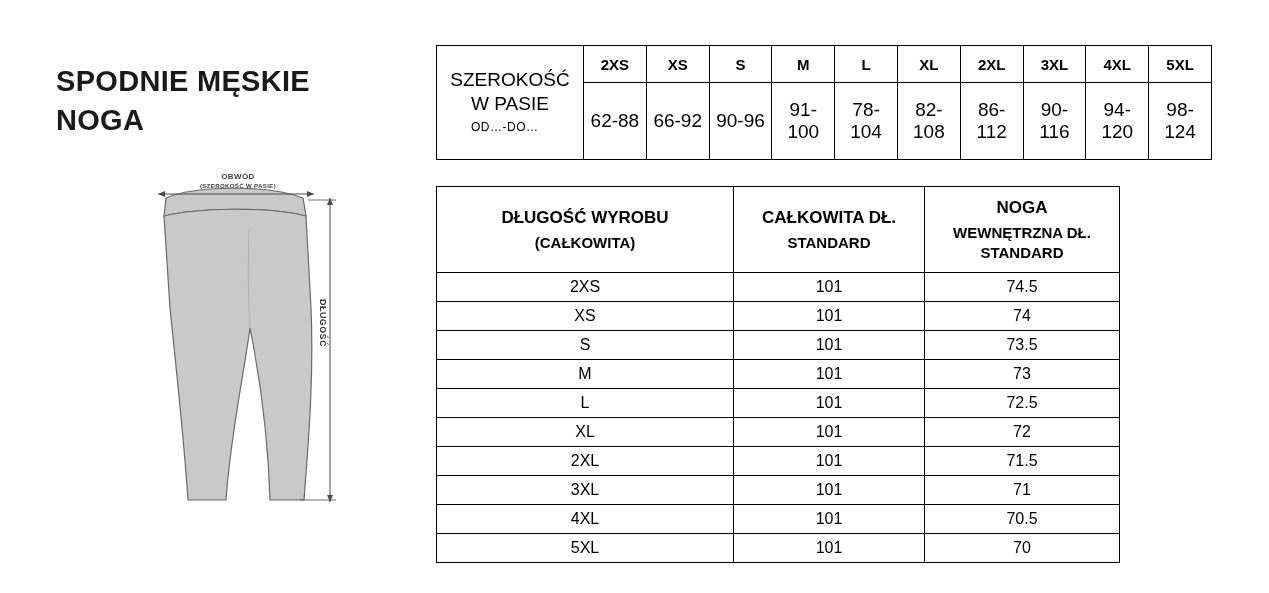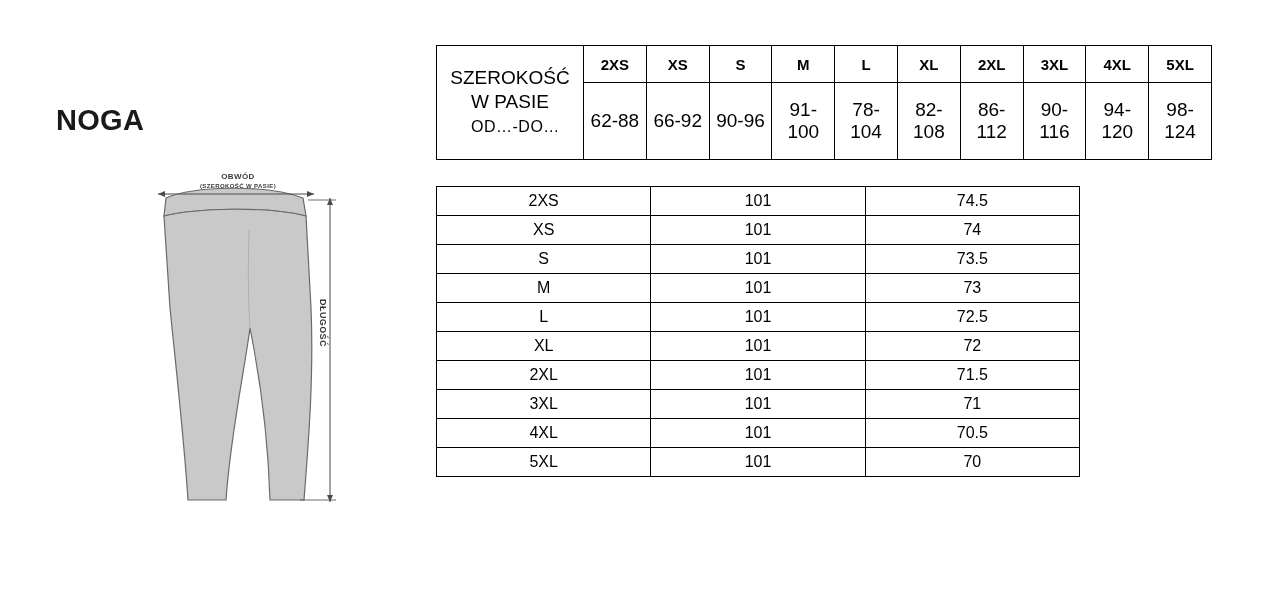--- a/index.html
+++ b/index.html
@@ -93,21 +93,21 @@
     top: 45px;
     width: 776px;
   }
   #waist-table td.head-label {
     font-size: 19px;
     line-height: 1.25;
     padding: 6px 4px 8px 4px;
   }
   #waist-table td.head-label .sub {
     display: block;
-    font-size: 16px;
+    font-size: 12px;
     letter-spacing: 0.5px;
     text-align: left;
     padding-left: 30px;
     margin-top: 4px;
   }
   #waist-table td.size-head {
     font-size: 15px;
     font-weight: bold;
     height: 32px;
   }
@@ -138,21 +138,21 @@
     font-size: 16px;
     height: 24px;
   }
 </style>
 </head>
 <body>
 
 <div id="left-panel">
 
   <div id="product-title">
-    <br>
+    <span>SPODNIE MĘSKIE</span><br>
     <span>NOGA</span>
   </div>
 
   <div id="garment-figure">
     <svg width="260" height="360" viewBox="0 0 260 360">
 
       <path d="M48,30 C75,18 150,16 185,30 L188,48 C150,38 78,40 46,48 Z" fill="#c9c9c9" stroke="#6a6a6a" stroke-width="1.2"></path>
 
       <path d="M46,48 C78,40 150,38 188,48
                L193,140
@@ -212,20 +212,34 @@
       <td class="size-val">90-116</td>
       <td class="size-val">94-120</td>
       <td class="size-val">98-124</td>
     </tr>
   </tbody>
 </table>
 
 <table class="data-table" id="length-table">
   <tbody>
     <tr>
+      <td class="col-head" style="width:284px;">
+        <span>DŁUGOŚĆ WYROBU</span>
+        <span class="sub">(CAŁKOWITA)</span>
+      </td>
+      <td class="col-head" style="width:178px;">
+        <span>CAŁKOWITA DŁ.</span>
+        <span class="sub">STANDARD</span>
+      </td>
+      <td class="col-head" style="width:182px;">
+        <span>NOGA</span>
+        <span class="sub">WEWNĘTRZNA DŁ. STANDARD</span>
+      </td>
+    </tr>
+    <tr>
       <td class="cell">2XS</td>
       <td class="cell">101</td>
       <td class="cell">74.5</td>
     </tr>
     <tr>
       <td class="cell">XS</td>
       <td class="cell">101</td>
       <td class="cell">74</td>
     </tr>
     <tr>

